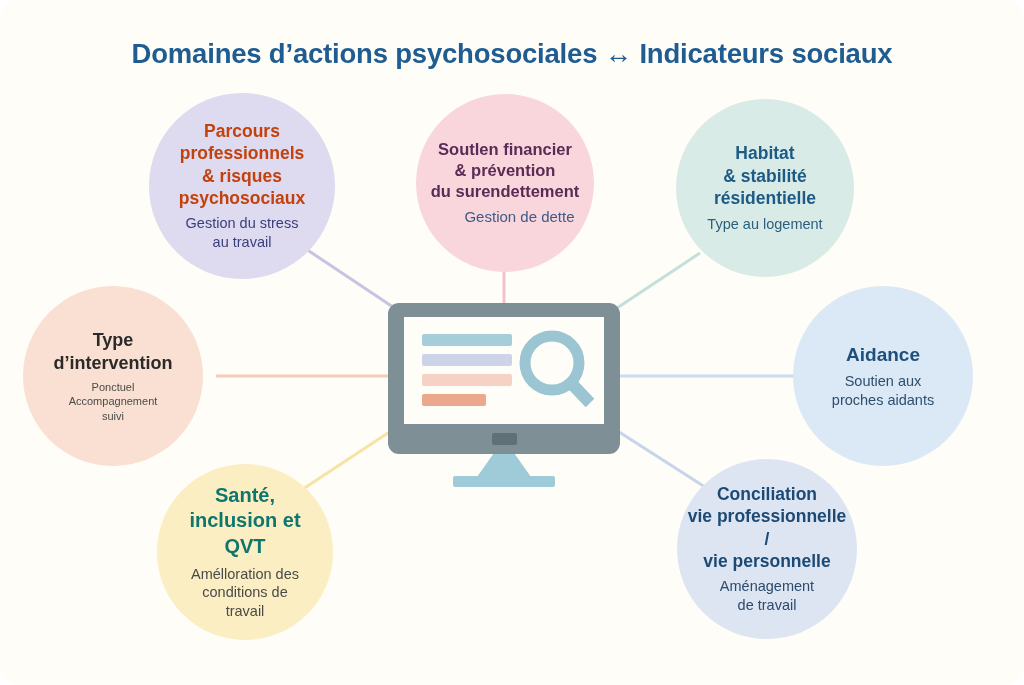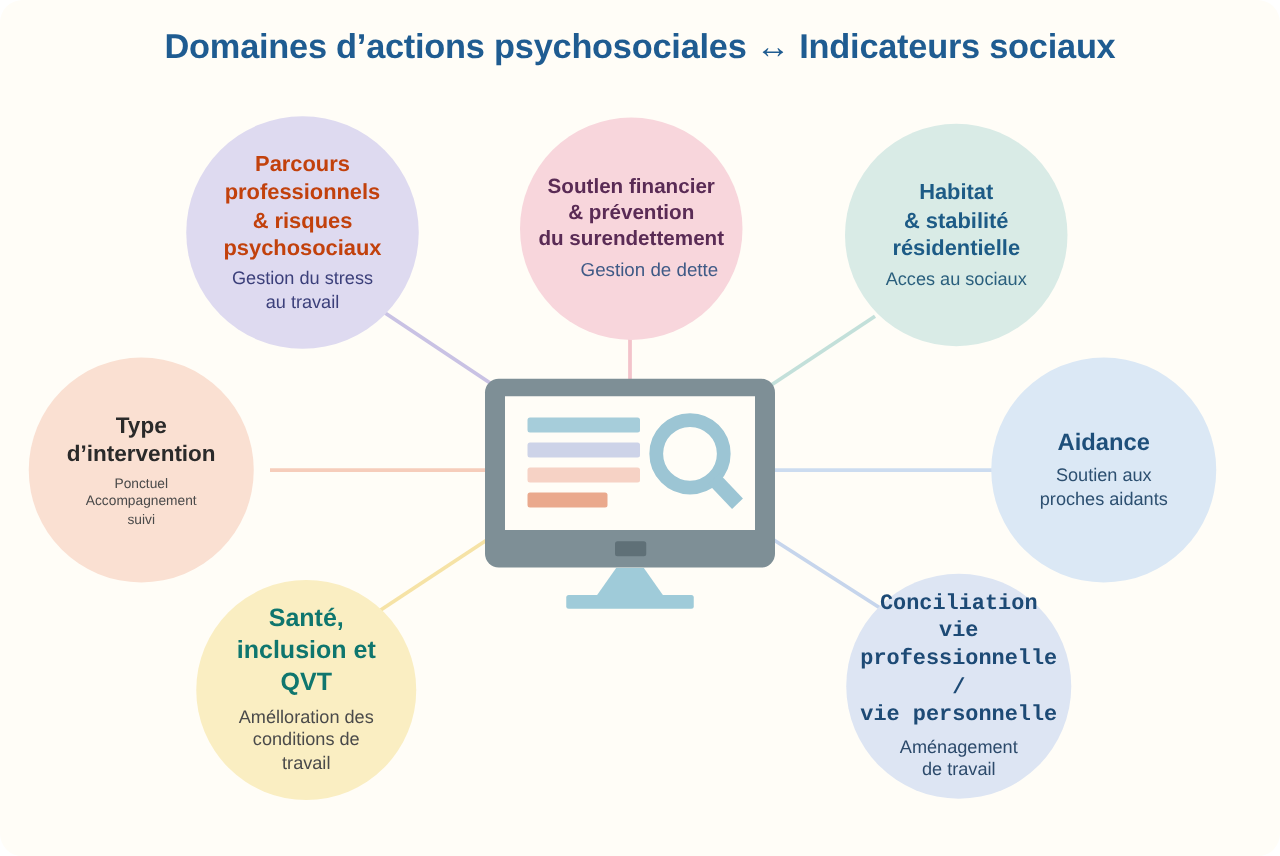--- a/index.html
+++ b/index.html
@@ -13,21 +13,21 @@
     position: absolute;
     left: 0; top: 0;
     width: 1024px; height: 685px;
     background: #fffdf7;
     border-radius: 18px;
     overflow: hidden;
   }
 
   #title {
     position: absolute;
-    left: 0; top: 21px;
+    left: 0; top: 38px;
     width: 1024px;
     text-align: center;
     font-size: 27.5px;
     font-weight: 700;
     letter-spacing: -0.2px;
     color: #1f5c91;
     white-space: nowrap;
   }
 
   svg#lines {
@@ -99,21 +99,21 @@
     left: 157px; top: 464px; width: 176px; height: 176px;
     background: #faeec2;
   }
   #b-sante .bub-title { font-size: 20px; color: #0f766e; }
   #b-sante .bub-sub   { font-size: 14.5px; color: #4a4a4a; }
 
   #b-conciliation {
     left: 677px; top: 459px; width: 180px; height: 180px;
     background: #dde5f3;
   }
-  #b-conciliation .bub-title { font-size: 17.5px; color: #1d4a75; font-family: Liberation Mono, monospace; }
+  #b-conciliation .bub-title { font-size: 17.5px; color: #1d4a75; }
   #b-conciliation .bub-sub   { font-size: 14.5px; color: #2c4a6b; }
 
   
   #monitor { position: absolute; left: 388px; top: 303px; width: 232px; height: 185px; }
   #mon-frame {
     position: absolute; left: 0; top: 0; width: 232px; height: 151px;
     background: #7e8f96; border-radius: 11px;
   }
   #mon-screen {
     position: absolute; left: 16px; top: 14px; width: 200px; height: 107px;
@@ -176,21 +176,21 @@
     <div class="bub-title">Soutlen financier
 &amp; prévention
 du surendettement</div>
     <div class="bub-sub">Gestion de dette</div>
   </div>
 
   <div class="bubble" id="b-habitat">
     <div class="bub-title">Habitat
 &amp; stabilité
 résidentielle</div>
-    <div class="bub-sub">Acces au sociaux</div>
+    <div class="bub-sub">Type au logement</div>
   </div>
 
   <div class="bubble" id="b-type">
     <div class="bub-title">Type
 d’intervention</div>
     <div class="bub-sub">Ponctuel
 Accompagnement
 suivi</div>
   </div>
 

